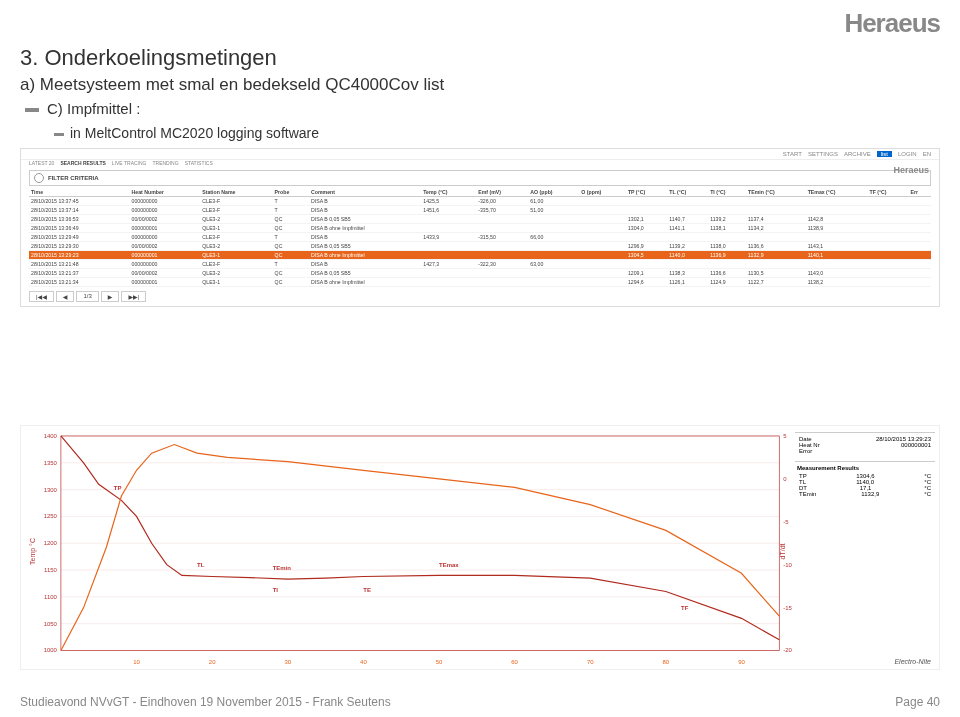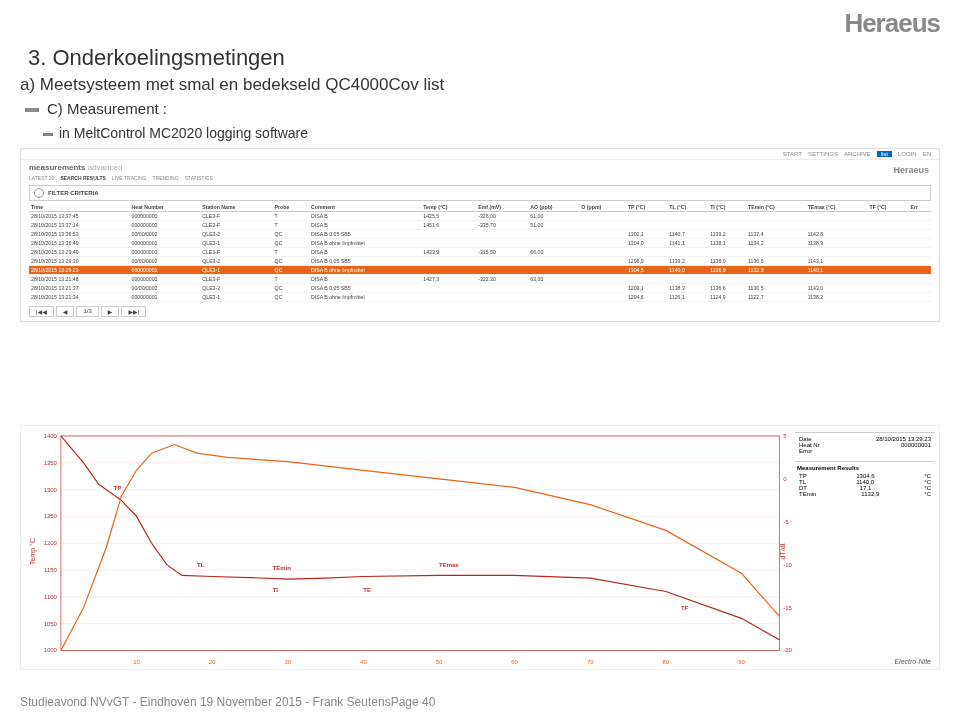--- a/index.html
+++ b/index.html
@@ -1,22 +1,22 @@
 <!DOCTYPE html>
 <html><head>
 <meta charset="utf-8">
 <style>
 *{box-sizing:border-box;margin:0;padding:0;font-family:Arial,sans-serif}
 body{width:960px;height:717px;background:#fff;position:relative;overflow:hidden}
 .header-logo{position:absolute;top:8px;right:20px;font-size:26px;font-weight:bold;color:#888;letter-spacing:-1px}
-.slide-title{position:absolute;top:45px;left:28px;font-size:22px;color:#333}
+.slide-title{position:absolute;top:45px;left:20px;font-size:22px;color:#333}
 .slide-sub{position:absolute;top:75px;left:20px;font-size:17px;color:#333}
 .bullet1{position:absolute;top:100px;left:25px;font-size:15px;color:#333}
 .bullet1::before{content:"";display:inline-block;width:14px;height:4px;background:#888;margin-right:8px;vertical-align:middle}
-.bullet2{position:absolute;top:125px;left:43px;font-size:14px;color:#333}
+.bullet2{position:absolute;top:125px;left:54px;font-size:14px;color:#333}
 .bullet2::before{content:"";display:inline-block;width:10px;height:3px;background:#888;margin-right:6px;vertical-align:middle}
 .app{position:absolute;top:148px;left:20px;right:20px;border:1px solid #ddd;background:#fff;font-size:6px;color:#444}
 .app-topbar{display:flex;justify-content:flex-end;gap:6px;padding:2px 8px;font-size:6px;border-bottom:1px solid #eee}
 .app-topbar span{color:#888}
 .app-topbar .active{background:#06c;color:#fff;padding:0 4px}
 .app-breadcrumb{padding:3px 8px;font-size:8px;color:#aaa}
 .app-breadcrumb .strong{color:#666;font-weight:bold}
 .app-logo2{position:absolute;right:10px;top:16px;font-size:9px;font-weight:bold;color:#888}
 .app-tabs{padding:0 8px;font-size:5px;color:#888;display:flex;gap:6px}
 .app-tabs span.on{font-weight:bold;color:#444}
@@ -30,45 +30,41 @@
 .pager span{border:1px solid #ccc;padding:1px 6px;font-size:6px;display:inline-block}
 .chart-area{position:absolute;top:425px;left:20px;right:20px;height:245px;border:1px solid #eee;background:#fff}
 .chart-svg{position:absolute;inset:0}
 .side-panel{position:absolute;right:4px;top:6px;width:140px;font-size:6px}
 .side-box{border-top:1px solid #ccc;padding:3px 2px;margin-bottom:4px}
 .side-box .hdr{font-weight:bold;margin-bottom:2px}
 .side-row{display:flex;justify-content:space-between;padding:0 2px}
 .ylab{position:absolute;left:2px;top:50%;transform:rotate(-90deg) translateY(-50%);font-size:7px;color:#b33}
 .ylab2{position:absolute;right:148px;top:50%;transform:rotate(-90deg);font-size:7px;color:#b33}
 .electro{position:absolute;right:8px;bottom:4px;font-size:7px;font-style:italic;color:#555}
-.footer{position:absolute;bottom:8px;left:20px;right:20px;display:flex;font-size:12px;color:#888}
+.footer{position:absolute;bottom:8px;left:20px;right:20px;display:flex;justify-content:space-between;font-size:12px;color:#888}
 </style>
 </head>
 <body>
 
 <div class="header-logo">Heraeus</div>
 <div class="slide-title">3. Onderkoelingsmetingen</div>
 <div class="slide-sub">a) Meetsysteem met smal en bedekseld QC4000Cov list</div>
-<div class="bullet1">C) Measurement :</div>
+<div class="bullet1">C) Impfmittel :</div>
 <div class="bullet2">in MeltControl MC2020 logging software</div>
 
 <div class="app">
   <div class="app-topbar">
     <span>START</span>
     <span>SETTINGS</span>
     <span>ARCHIVE</span>
     <span class="active">list</span>
     <span>LOGIN</span>
     <span>EN</span>
   </div>
   <div class="app-logo2">Heraeus</div>
-  <div class="app-breadcrumb">
-    <span class="strong">measurements</span>
-    <span>advanced</span>
-  </div>
   <div class="app-tabs">
     <span>LATEST 20</span>
     <span class="on">SEARCH RESULTS</span>
     <span>LIVE TRACING</span>
     <span>TRENDING</span>
     <span>STATISTICS</span>
   </div>
   <div class="filter">
       <span>FILTER CRITERIA</span>
     </div>

